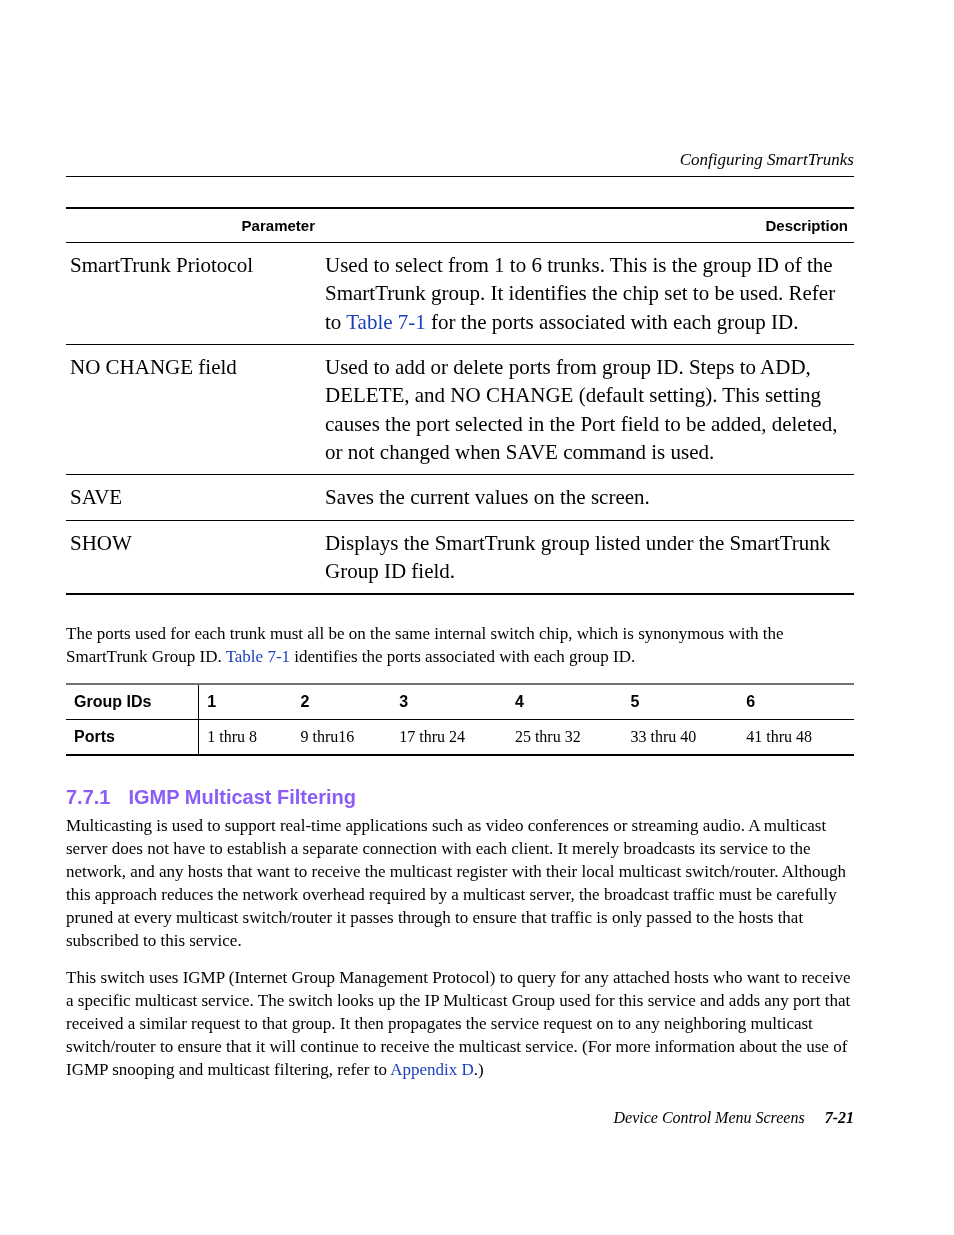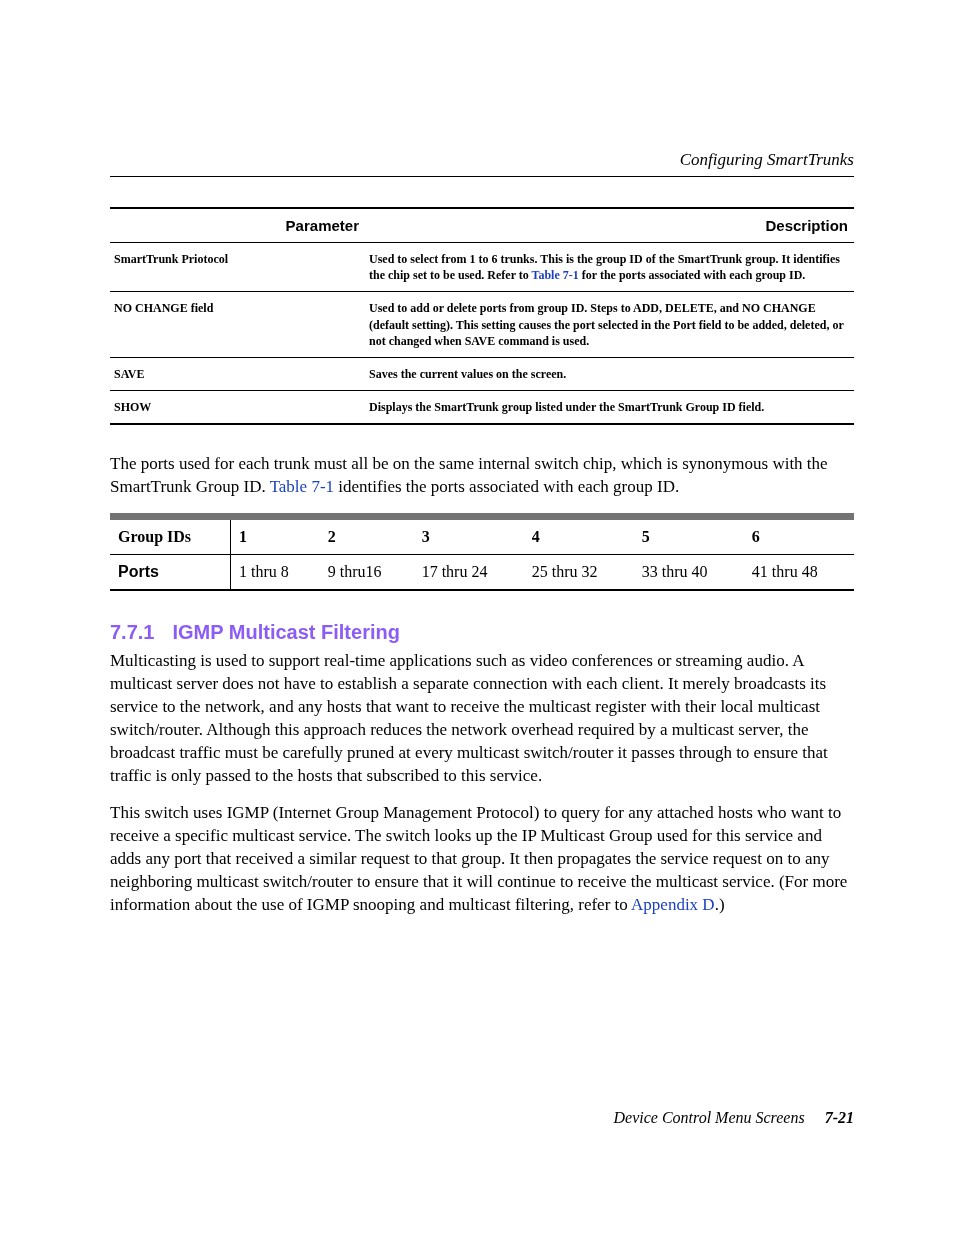--- a/index.html
+++ b/index.html
@@ -7,21 +7,21 @@
     padding: 0;
     background: #fff;
     font-family: "Times New Roman", Times, serif;
     color: #000;
   }
   .page {
     width: 954px;
     height: 1235px;
     position: relative;
     box-sizing: border-box;
-    padding: 150px 100px 0 110px;
+    padding: 150px 100px 0 66px;
   }
   .running-header {
     text-align: right;
     font-style: italic;
     font-size: 17px;
     margin-bottom: 6px;
   }
   .hr-top {
     border: none;
     border-top: 1px solid #000;
@@ -37,25 +37,24 @@
     text-align: right;
     font-family: Arial, Helvetica, sans-serif;
     font-weight: bold;
     font-size: 15px;
     padding: 8px 6px 8px 4px;
     border-top: 2px solid #000;
     border-bottom: 1px solid #000;
   }
   .param-table td {
     vertical-align: top;
-    font-size: 12px;
+    font-size: 21px;
     padding: 8px 6px 8px 4px;
     border-bottom: 1px solid #000;
     line-height: 1.35;
-    font-weight: bold;
   }
   .param-table tr:last-child td {
     border-bottom: 2px solid #000;
   }
   .param-table td.param-name {
     width: 245px;
   }
   a.xref {
     color: #1a3fbf;
     text-decoration: none;
@@ -79,23 +78,23 @@
     border-collapse: collapse;
     width: 100%;
     margin-bottom: 30px;
   }
   .group-table th, .group-table td {
     text-align: left;
     padding: 8px 8px;
     font-size: 16px;
   }
   .group-table tr:first-child th {
-    border-top: 7px solid #737373;
+    border-top: 2px solid #737373;
     border-bottom: 1px solid #000;
-    font-family: Liberation Serif, serif;
+    font-family: Liberation Sans, sans-serif;
     font-weight: bold;
     margin-left: 31px;
   }
   .group-table tr:first-child th:first-child {
     border-right: 1px solid #000;
   }
   .group-table tr:last-child td,
   .group-table tr:last-child th {
     border-bottom: 2px solid #000;
   }

